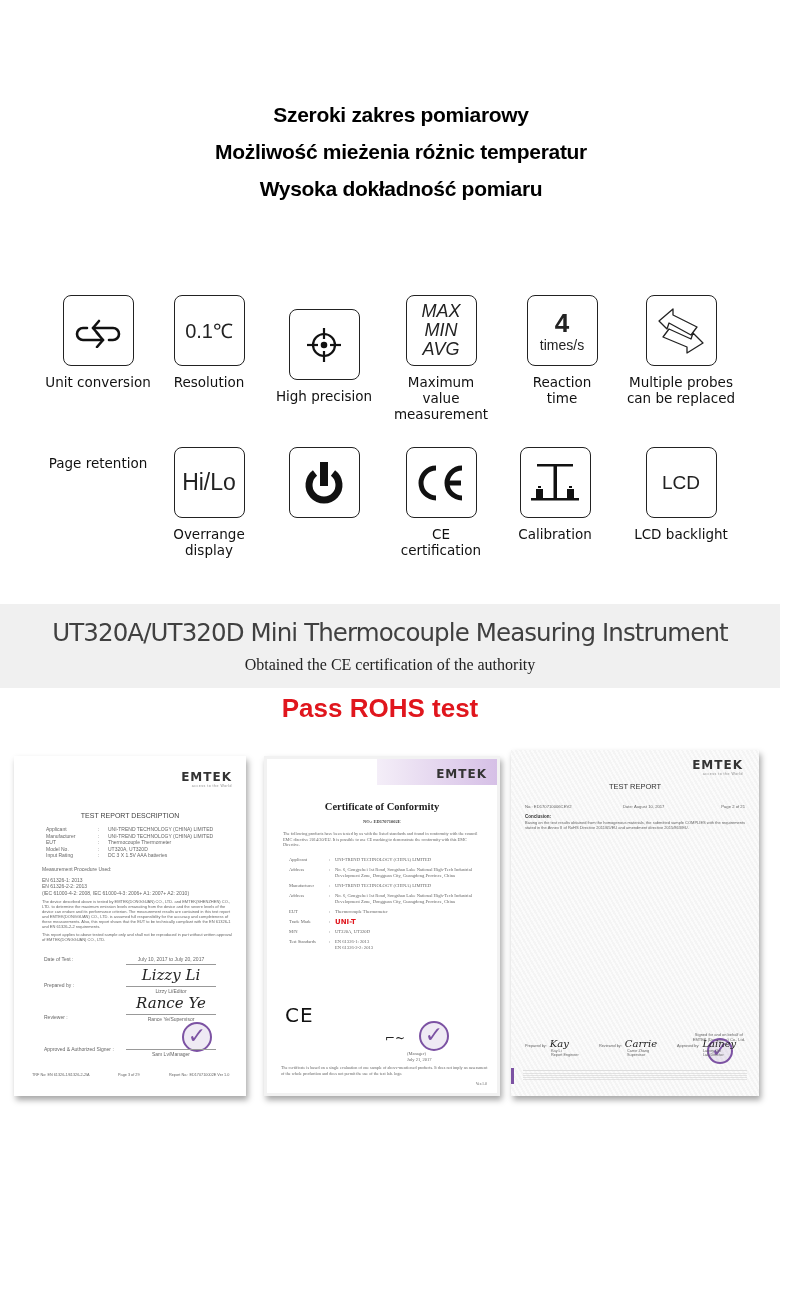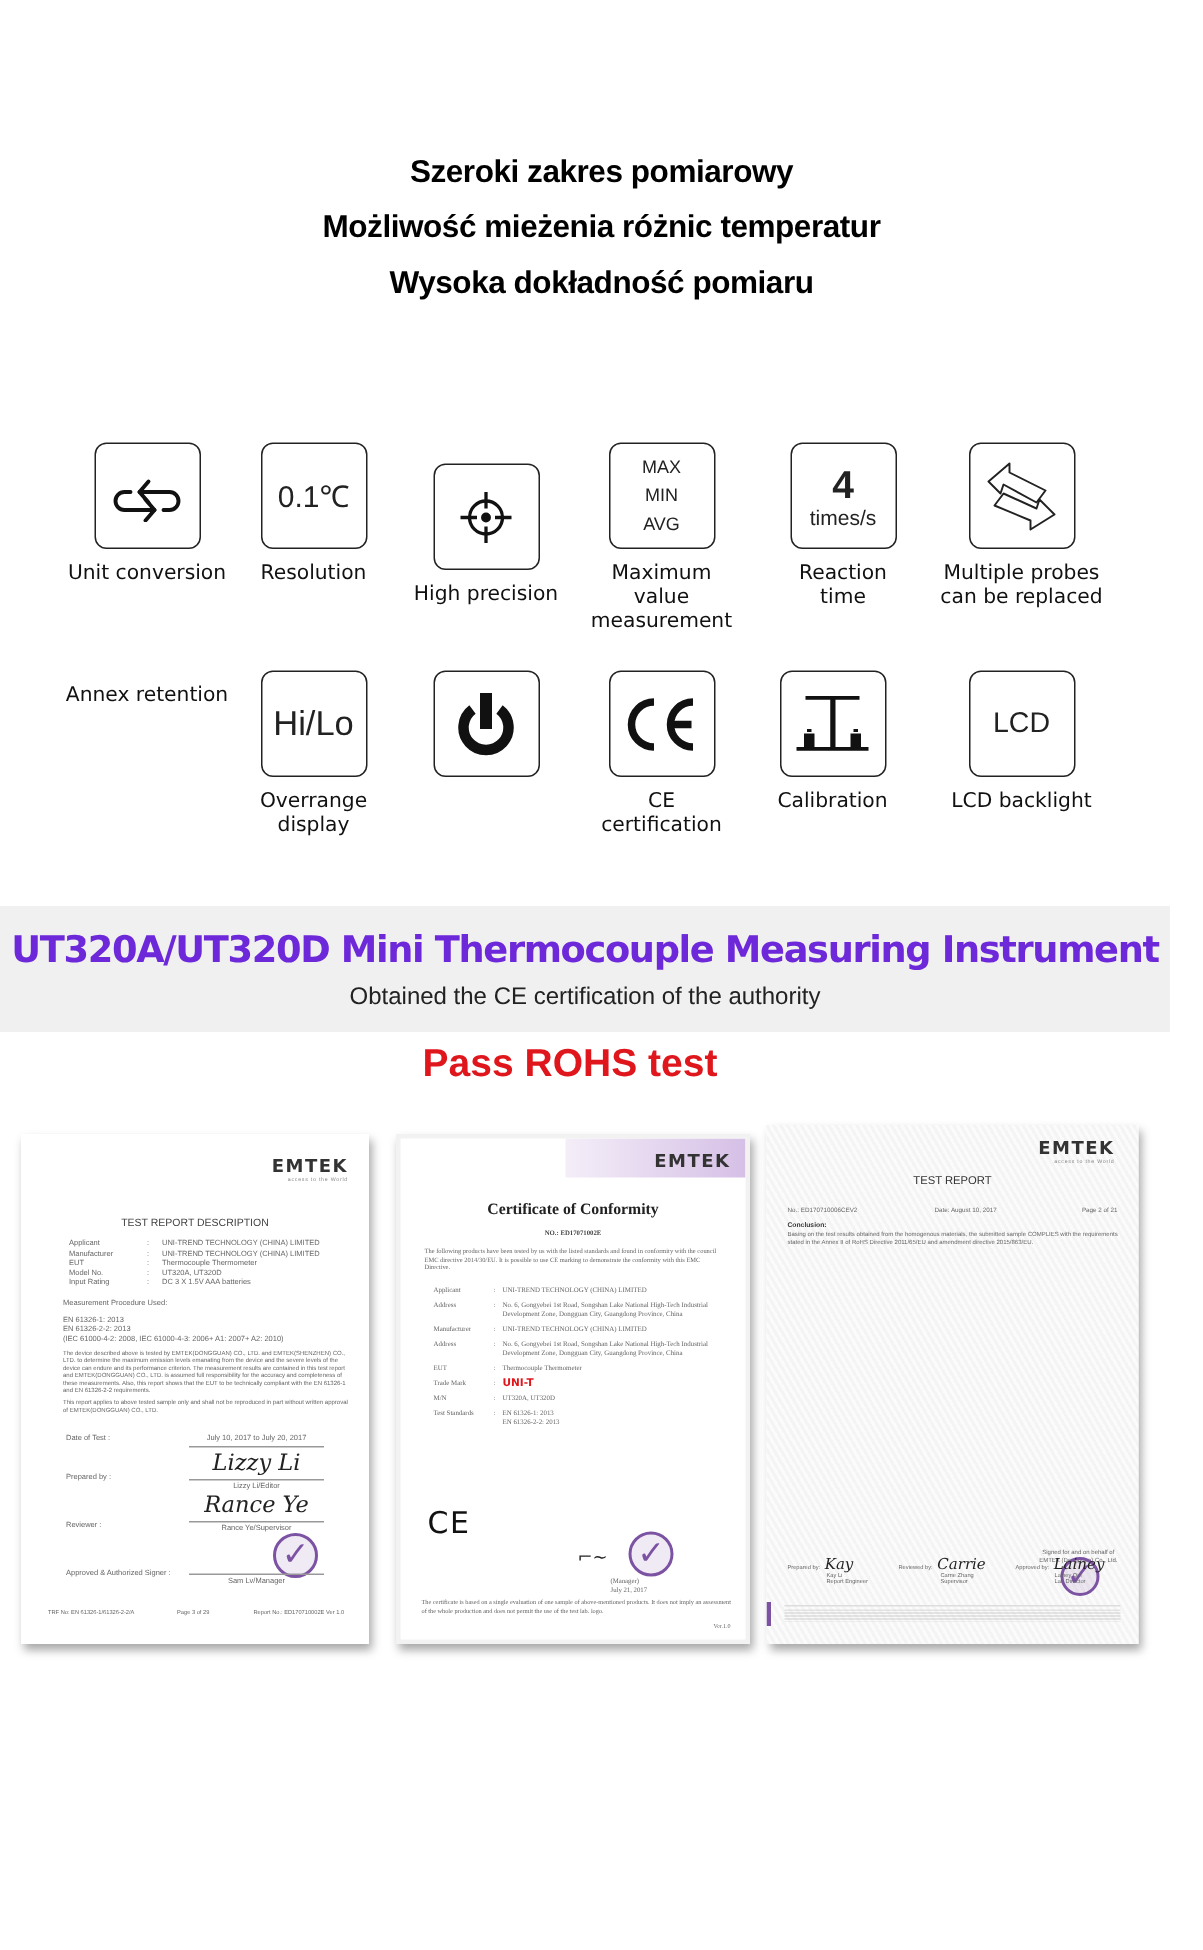--- a/index.html
+++ b/index.html
@@ -8,22 +8,22 @@
 
   .headline { position: absolute; left: 0; width: 802px; top: 96px; text-align: center; }
   .headline .line { font-family: "Liberation Sans", sans-serif; font-weight: bold; font-size: 21px; line-height: 37px; letter-spacing: -0.3px; color: #000; display: block; }
 
   .feature { position: absolute; width: 140px; text-align: center; }
   .feature .box { margin: 0 auto; width: 71px; height: 71px; border: 1.5px solid #222; border-radius: 8px; display: flex; align-items: center; justify-content: center; background: #fff; }
   .feature .label { margin-top: 8px; font-family: "DejaVu Sans", sans-serif; font-size: 13.5px; line-height: 16px; color: #111; display: block; }
   .feature .box .txt { font-family: "Liberation Sans", sans-serif; color: #222; text-align: center; }
 
   .band { position: absolute; left: 0; top: 604px; width: 780px; height: 84px; background: #f0f0f0; }
-  .band .title { position: absolute; left: 0; width: 780px; top: 14px; text-align: center; font-family: "DejaVu Sans", sans-serif; font-weight: bold; font-size: 24.5px; letter-spacing: -0.9px; color: #6d28d9; }
-  .band .subtitle { position: absolute; left: 0; width: 780px; top: 52px; text-align: center; font-family: Liberation Sans, sans-serif; font-size: 16px; color: #222; }
+  .band .title { position: absolute; left: 0; width: 780px; top: 14px; text-align: center; font-family: "DejaVu Sans", sans-serif; font-weight: normal; font-size: 24.5px; letter-spacing: -0.9px; color: #404040; }
+  .band .subtitle { position: absolute; left: 0; width: 780px; top: 52px; text-align: center; font-family: Liberation Serif, serif; font-size: 16px; color: #222; }
 
   .rohs { position: absolute; left: 0; width: 760px; top: 693px; text-align: center; font-family: "Liberation Sans", sans-serif; font-weight: bold; font-size: 26px; color: #e0161d; }
 
   .doc { position: absolute; background: #fff; box-shadow: 2px 4px 6px rgba(0,0,0,0.35); overflow: hidden; color: #555; }
   .doc .small { font-size: 5px; line-height: 6.5px; color: #666; font-family: "Liberation Sans", sans-serif; }
   .doc .serif { font-family: "Liberation Serif", serif; }
   .emtek { font-family: "DejaVu Sans", sans-serif; font-weight: bold; font-size: 12px; letter-spacing: 1px; color: #333; }
   .emtek-sub { font-size: 3.5px; color: #888; letter-spacing: 0.5px; }
   .row { display: flex; }
   .row .k { width: 52px; }
@@ -71,21 +71,21 @@
       <line x1="3" y1="20" x2="14" y2="20"></line>
       <line x1="26" y1="20" x2="37" y2="20"></line>
       <circle cx="20" cy="20" r="2.2" fill="#111"></circle>
     </svg>
   </div>
   <span class="label">High precision</span>
 </div>
 
 <div class="feature" style="left:371px; top:295px;">
   <div class="box">
-    <div class="txt" style="font-size:12px; line-height:19px;">
+    <div class="txt" style="font-size:18px; line-height:19px;font-style:italic;">
       <div>MAX</div>
       <div>MIN</div>
       <div>AVG</div>
     </div>
   </div>
   <span class="label">
     <span style="display:block">Maximum</span>
     <span style="display:block">value</span>
     <span style="display:block">measurement</span>
   </span>
@@ -111,21 +111,21 @@
       <path d="M50 38 L34 48 L34 42 L10 32 L16 24 L38 34 L40 28 Z"></path>
     </svg>
   </div>
   <span class="label">
     <span style="display:block">Multiple probes</span>
     <span style="display:block">can be replaced</span>
   </span>
 </div>
 
 <div class="feature" style="left:28px; top:447px;">
-  <span class="label">Annex retention</span>
+  <span class="label">Page retention</span>
 </div>
 
 <div class="feature" style="left:139px; top:447px;">
   <div class="box">
     <span class="txt" style="font-size:23px;">Hi/Lo</span>
   </div>
   <span class="label">
     <span style="display:block">Overrange</span>
     <span style="display:block">display</span>
   </span>

